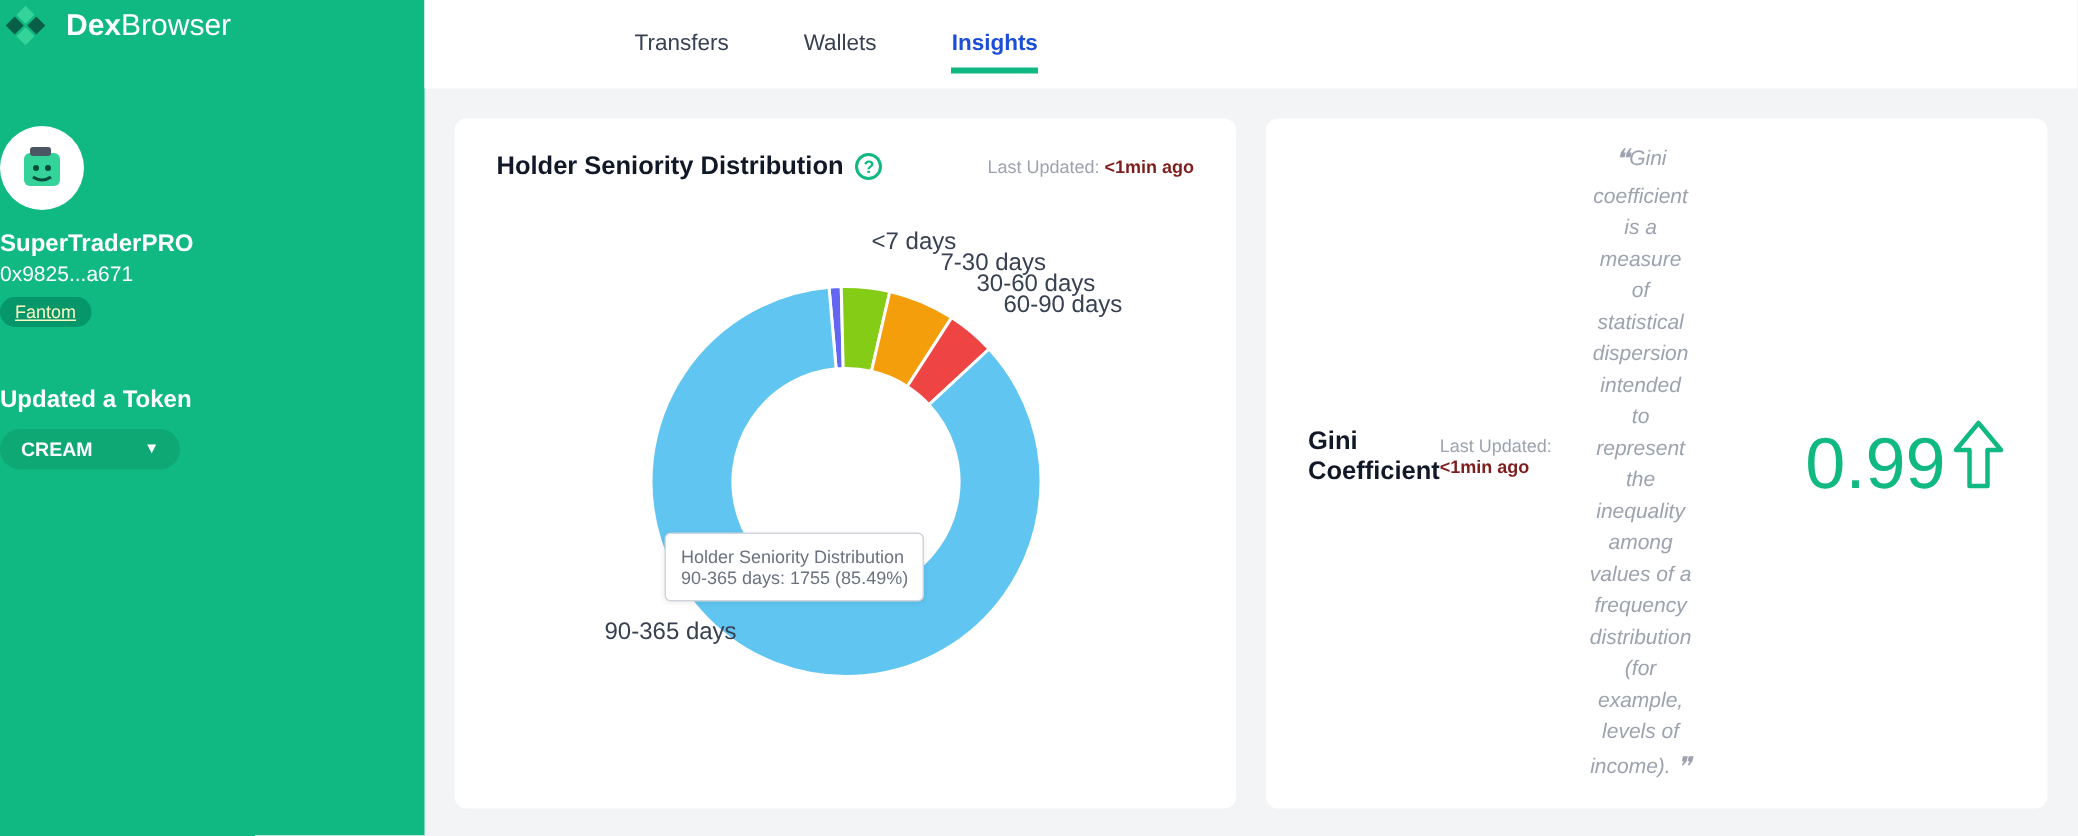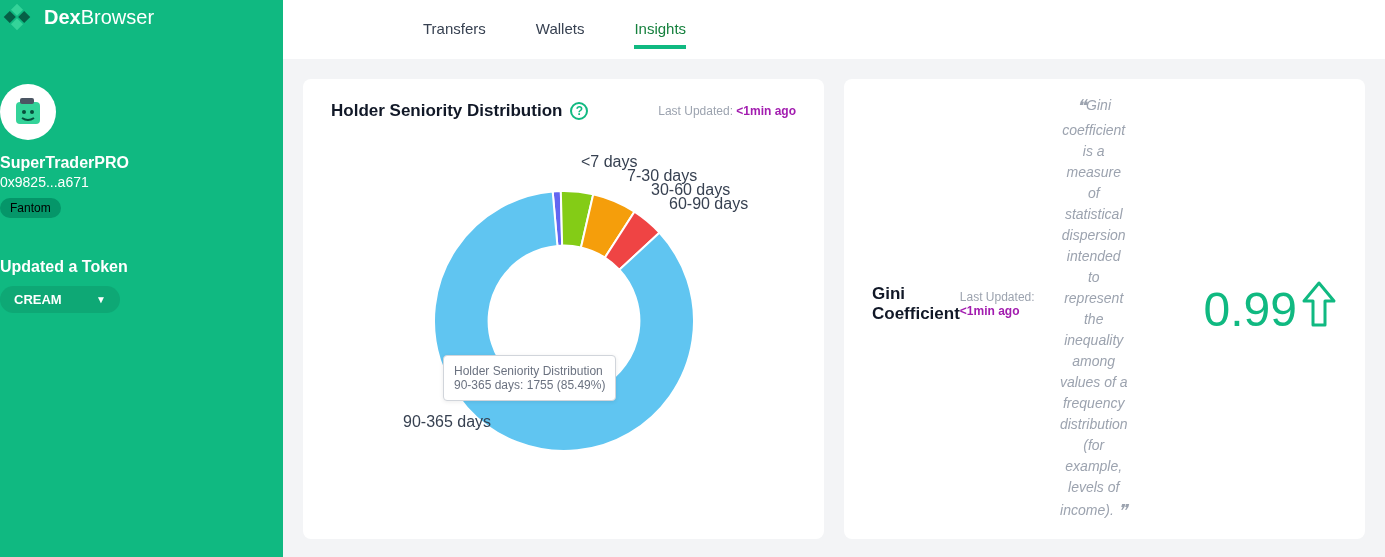--- a/index.html
+++ b/index.html
@@ -25,53 +25,53 @@
   .logo-text { font-size: 20px; font-weight: 400; }
   .logo-text .b { font-weight: 700; }
   .avatar-wrap {
     width: 56px; height: 56px; border-radius: 50%; background: #ffffff;
     display: flex; align-items: center; justify-content: center;
     margin-bottom: 14px;
   }
   .username { font-weight: 700; font-size: 16px; }
   .addr { font-size: 14px; margin-top: 2px; }
   .net-badge {
-    background: #059669; color: #000000; font-size: 12px;
-    padding: 3px 10px; border-radius: 12px; margin-top: 8px; margin-bottom: 40px;
+    background: #059669; color: #fef9c3; font-size: 12px;
+    padding: 3px 10px; border-radius: 12px; margin-top: 8px; margin-bottom: 40px; text-decoration: underline;
   }
   .choose { font-weight: 700; font-size: 16px; margin-bottom: 10px; }
   .select {
     background: #0ea875; color: #ffffff; border-radius: 16px;
     padding: 6px 14px; width: 120px; display: flex; align-items: center;
     justify-content: space-between; font-weight: 700; font-size: 13px;
     cursor: pointer;
   }
   .chev { font-size: 10px; }
   .main { flex: 1; display: flex; flex-direction: column; }
   .tabs {
     display: flex; gap: 50px; padding: 20px 0 10px 140px;
     background: #ffffff;
   }
   .tab { font-size: 15px; color: #374151; cursor: pointer; padding-bottom: 8px; }
-  .tab.active { color: #15803d; font-weight: 400; border-bottom: 4px solid #10b981; }
+  .tab.active { color: #1d4ed8; font-weight: 700; border-bottom: 4px solid #10b981; }
   .content { display: flex; gap: 20px; padding: 20px; }
   .card {
     background: #ffffff; border-radius: 8px; padding: 22px 28px;
     position: relative;
   }
   .card1 { flex: 1; min-width: 500px; height: 460px; }
   .card2 { flex: 1; height: 460px; display: flex; flex-direction: row; }
   .card-head { display: flex; justify-content: space-between; align-items: center; margin-bottom: 10px; }
   .card-title { font-weight: 700; font-size: 17px; color: #111827; display: flex; align-items: center; gap: 8px; }
   .card-title .q {
     width: 18px; height: 18px; border: 2px solid #10b981; border-radius: 50%;
     color: #10b981; font-size: 12px; display: inline-flex; align-items: center; justify-content: center;
   }
   .updated { font-size: 12px; color: #9ca3af; }
-  .updated b { color: #a21caf; font-weight: 600; }
+  .updated b { color: #7f1d1d; font-weight: 600; }
   .chart-box { position: relative; height: 380px; display: flex; align-items: center; justify-content: center; }
   .donut-wrap { position: relative; width: 280px; height: 280px; }
   .tooltip {
     position: absolute; top: 224px; left: 112px;
     background: #ffffff; border: 1px solid #d1d5db; border-radius: 4px;
     padding: 8px 10px; font-size: 12px; color: #6b7280; z-index: 5;
     box-shadow: 0 1px 4px rgba(0,0,0,0.08);
   }
   .lbl { position: absolute; font-size: 16px; color: #374151; white-space: nowrap; }
   .lbl-90 { left: 72px; top: 282px; }

